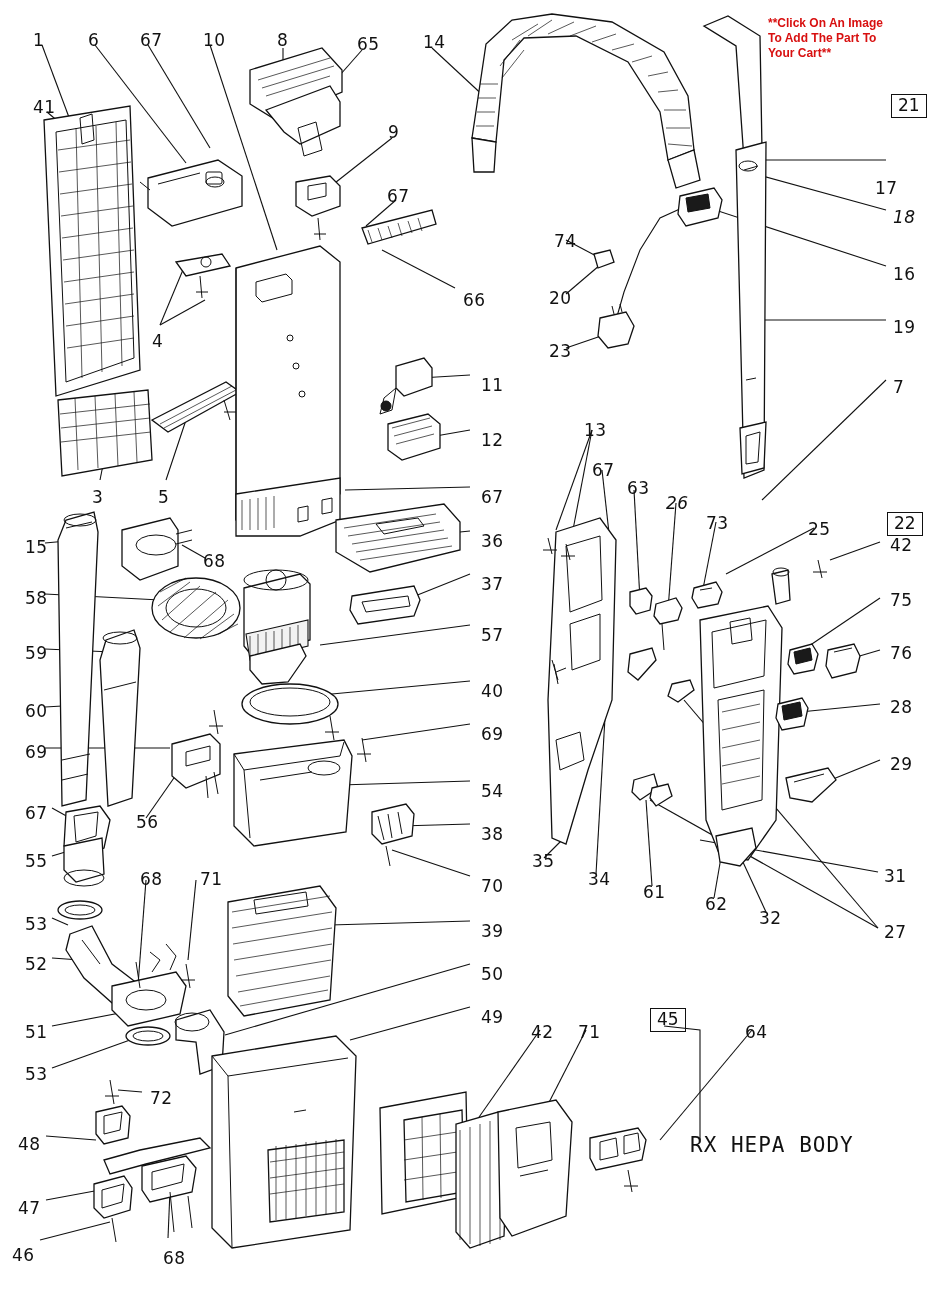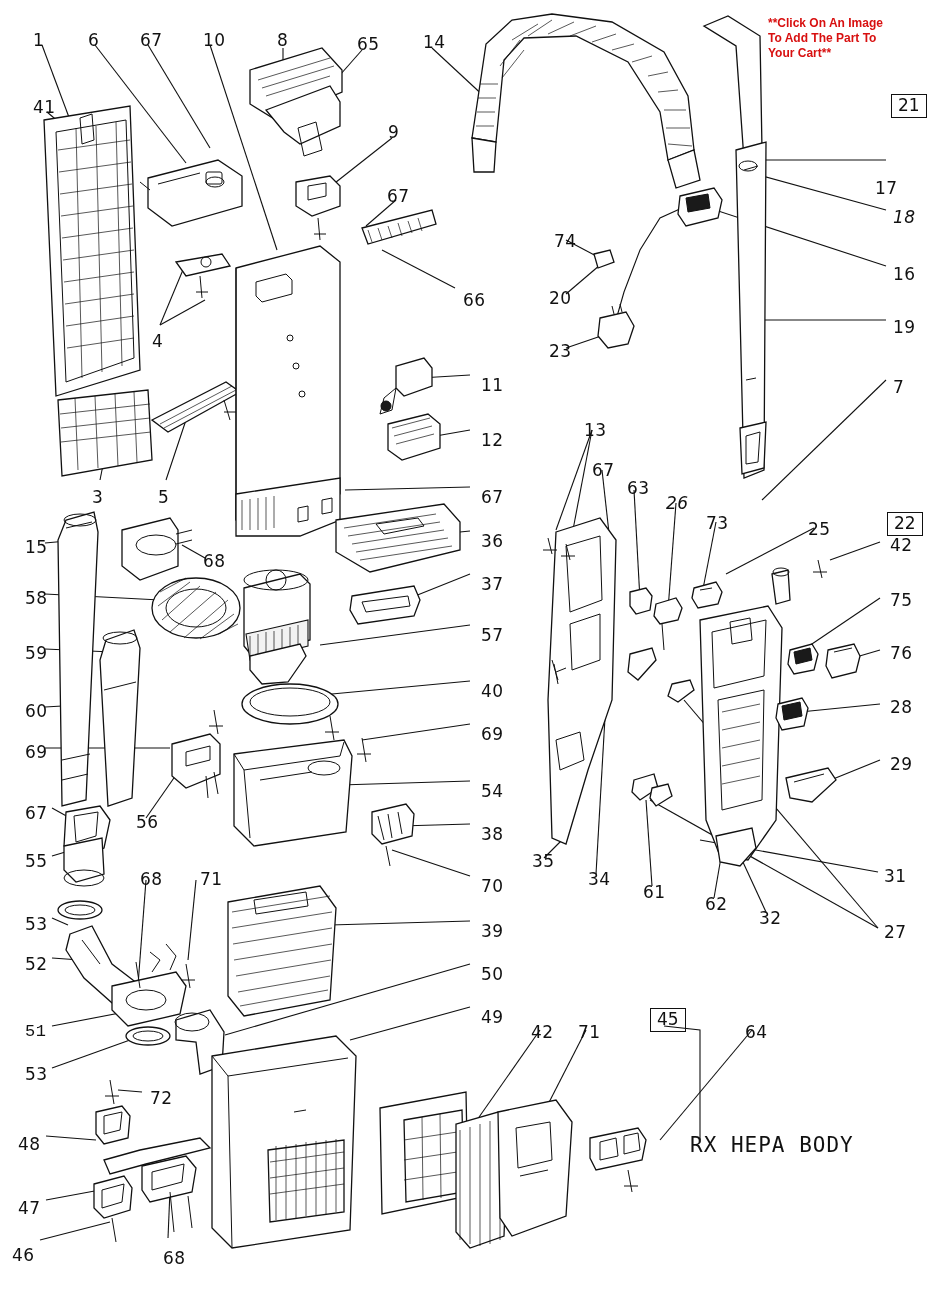--- a/index.html
+++ b/index.html
@@ -601,21 +601,21 @@
       <div class="callout" style="left: 25px; top: 851px;">55</div>
       <div class="callout" style="left: 140px; top: 869px;">68</div>
       <div class="callout" style="left: 200px; top: 869px;">71</div>
       <div class="callout" style="left: 481px; top: 876px;">70</div>
       <div class="callout" style="left: 759px; top: 908px;">32</div>
       <div class="callout" style="left: 884px; top: 922px;">27</div>
       <div class="callout" style="left: 25px; top: 914px;">53</div>
       <div class="callout" style="left: 481px; top: 921px;">39</div>
       <div class="callout" style="left: 25px; top: 954px;">52</div>
       <div class="callout" style="left: 481px; top: 964px;">50</div>
-      <div class="callout" style="left: 25px; top: 1022px; font-family: Liberation Mono, monospace;">51</div>
+      <div class="callout" style="left: 25px; top: 1022px;">51</div>
       <div class="callout" style="left: 481px; top: 1007px;">49</div>
       <div class="callout" style="left: 531px; top: 1022px;">42</div>
       <div class="callout" style="left: 578px; top: 1022px;">71</div>
       <div class="callout" style="left: 745px; top: 1022px;">64</div>
       <div class="callout" style="left: 25px; top: 1064px;">53</div>
       <div class="callout" style="left: 150px; top: 1088px;">72</div>
       <div class="callout" style="left: 18px; top: 1134px;">48</div>
       <div class="callout" style="left: 18px; top: 1198px;">47</div>
       <div class="callout" style="left: 12px; top: 1245px;">46</div>
       <div class="callout" style="left: 163px; top: 1248px;">68</div>

